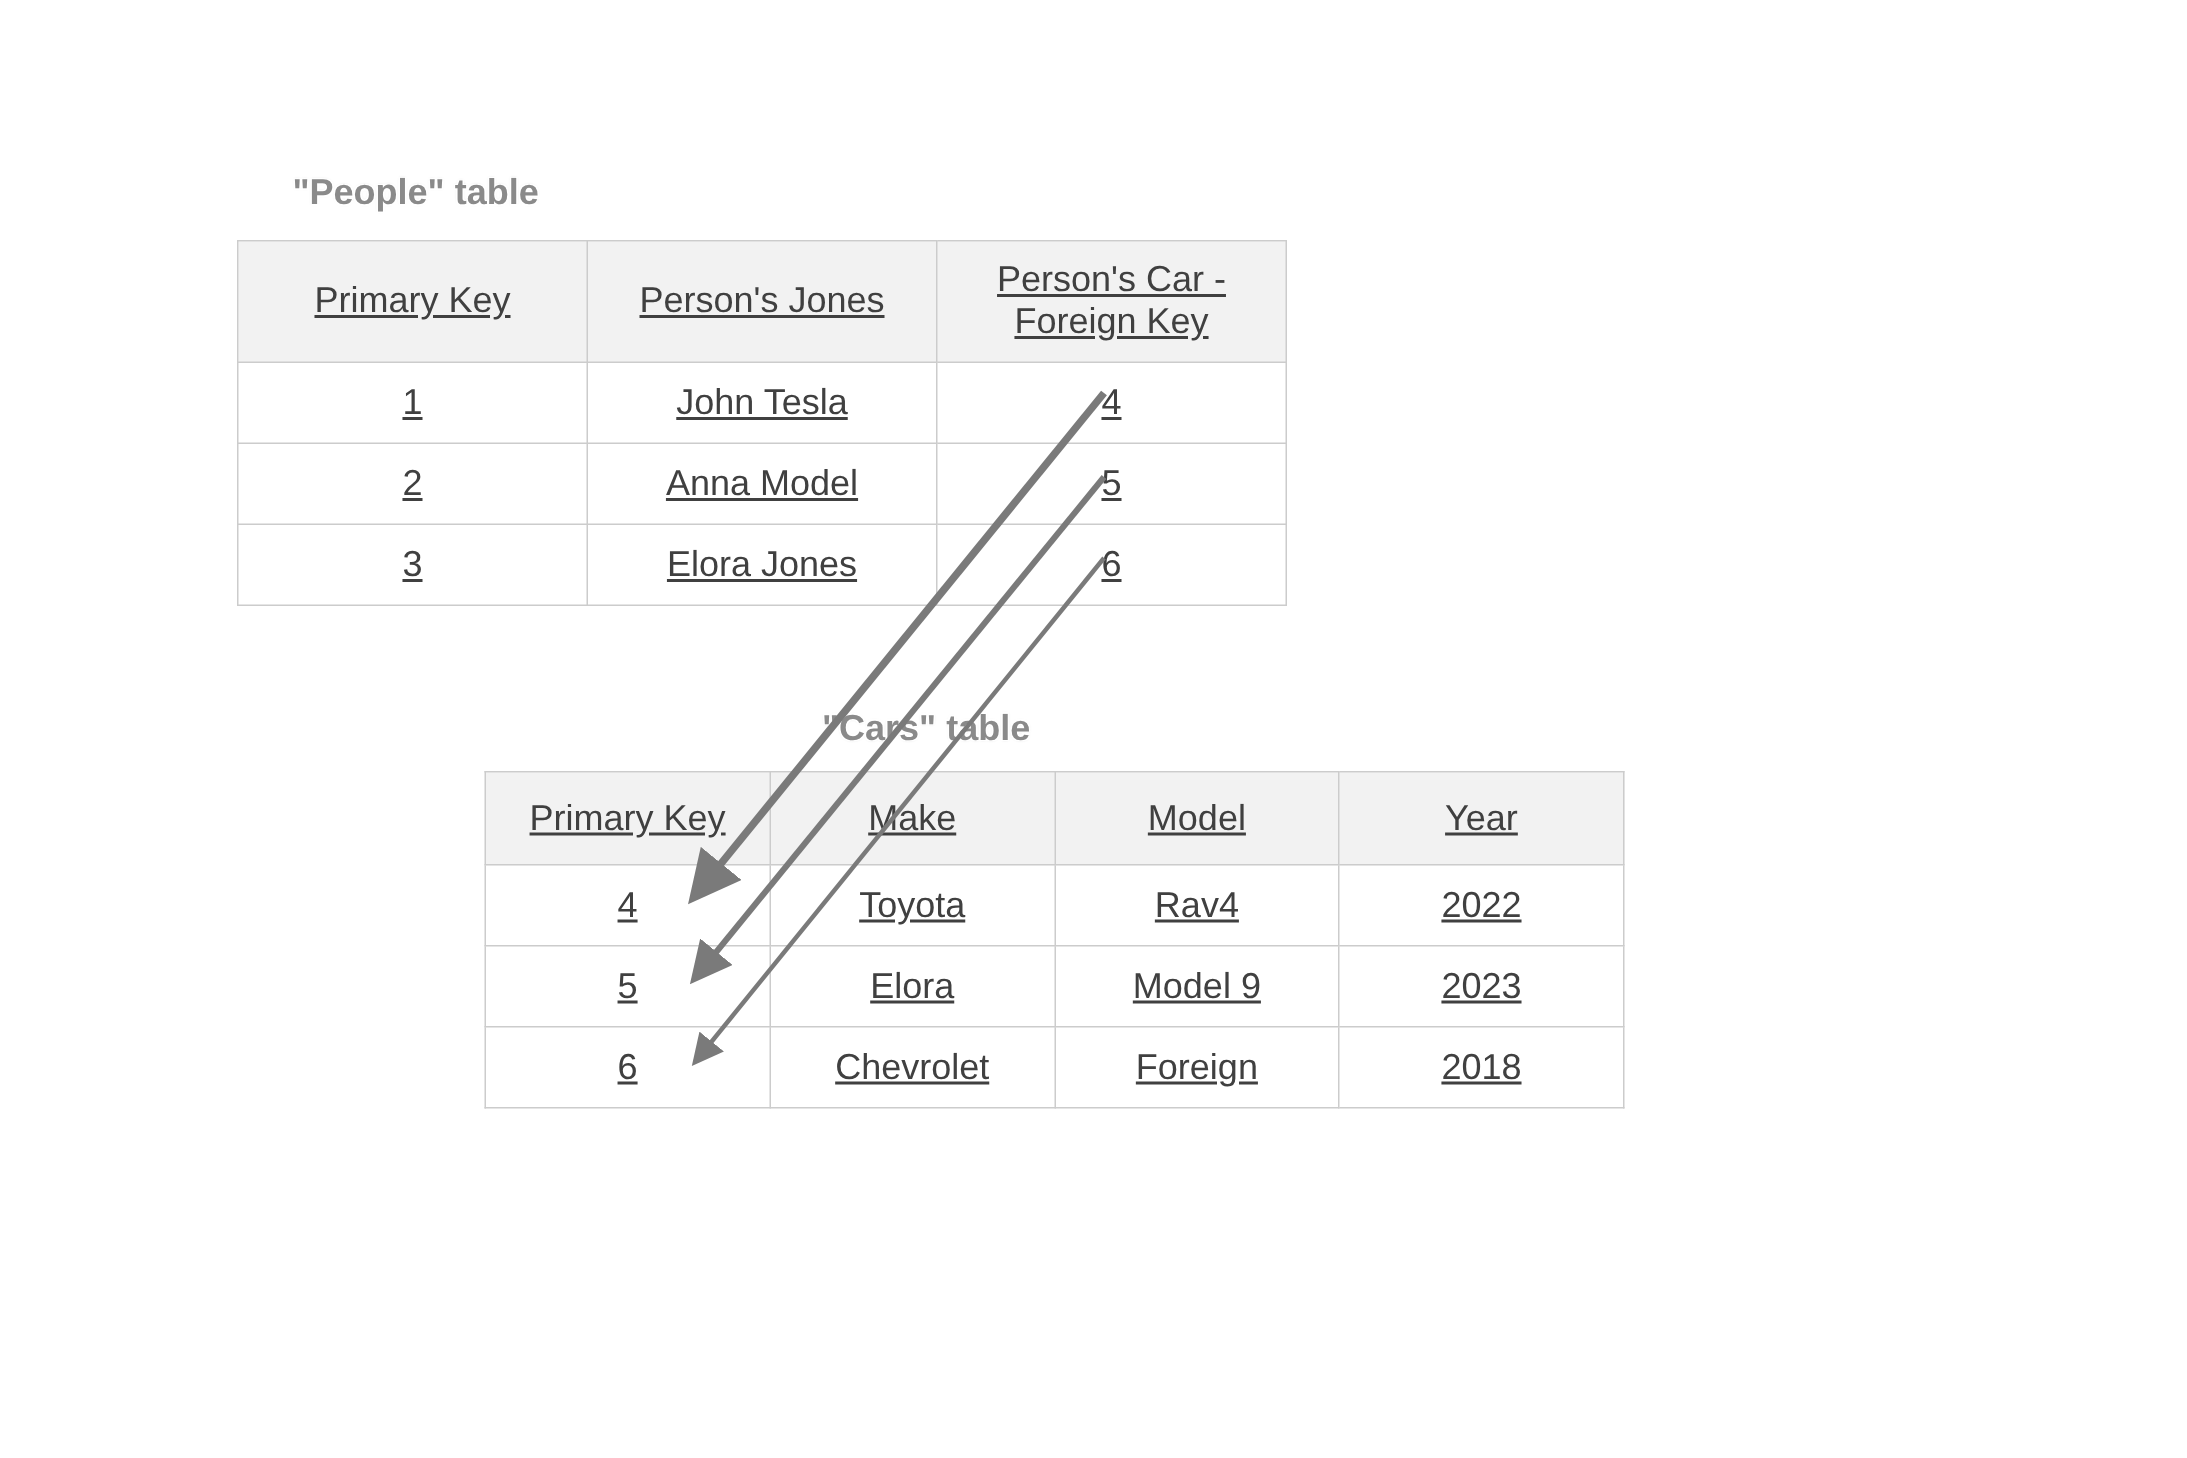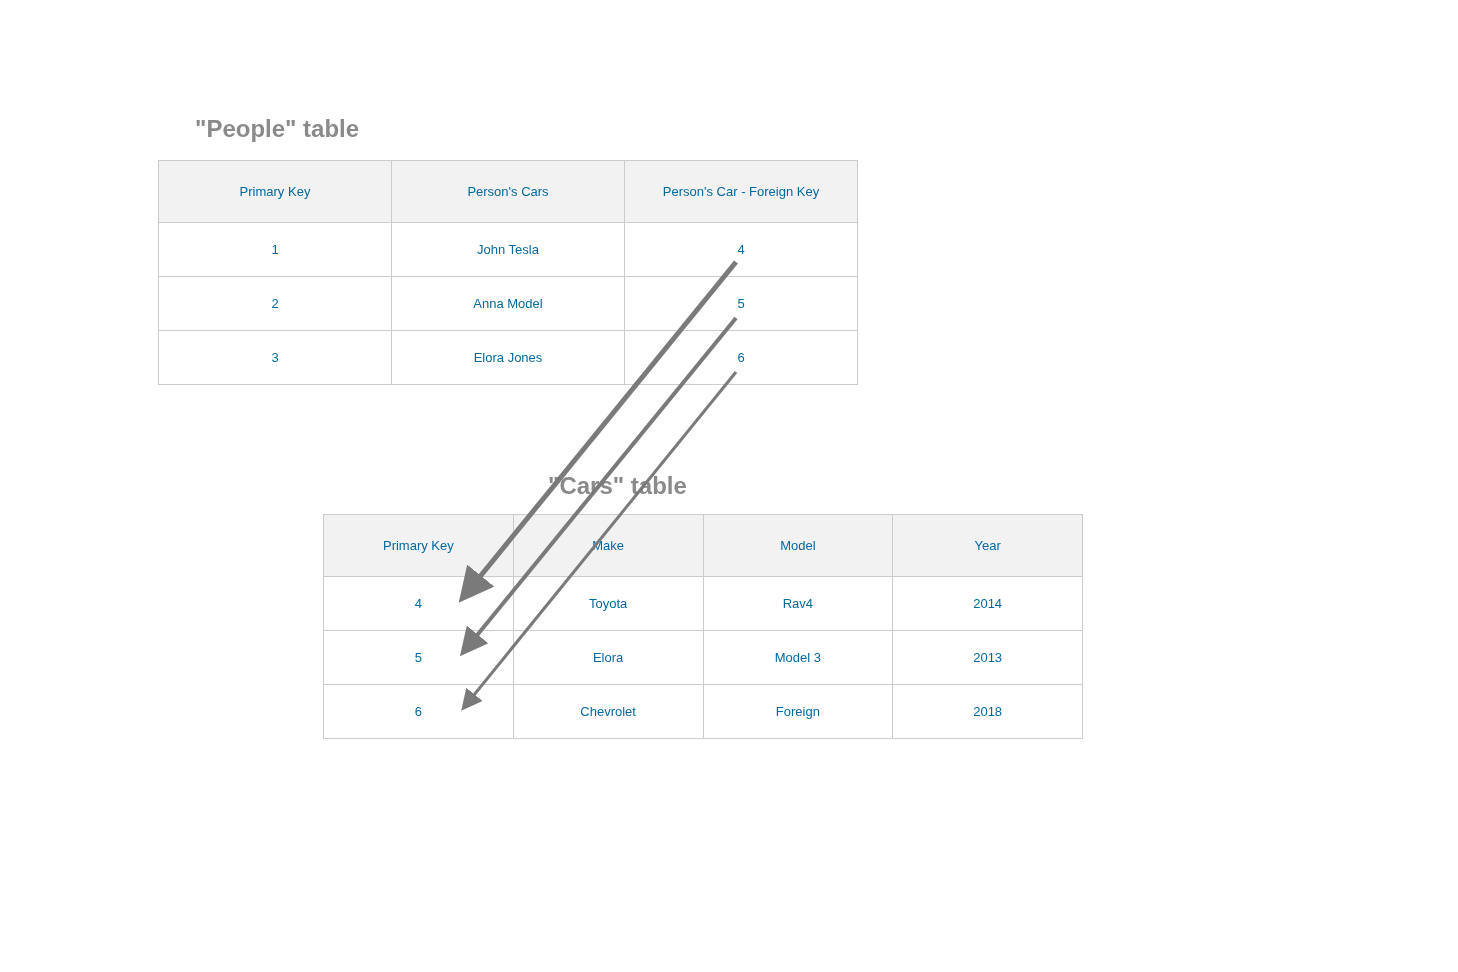--- a/index.html
+++ b/index.html
@@ -26,22 +26,23 @@
       left: 195px;
       top: 115px;
     }
     #cars-title {
       left: 548px;
       top: 472px;
     }
     table {
       border-collapse: collapse;
       position: absolute;
-      font-size: 13px;
-      color: #0369a1;
+      font-size: 24px;
+      color: #404040;
+      text-decoration: underline;
     }
     #people-table {
       left: 158px;
       top: 160px;
       width: 700px;
     }
     #cars-table {
       left: 323px;
       top: 514px;
       width: 760px;
@@ -78,21 +79,21 @@
 <body>
 
 <div class="container">
 
   <div class="table-title" id="people-title">"People" table</div>
 
   <table id="people-table">
     <thead>
       <tr>
         <th>Primary Key</th>
-        <th>Person's Cars</th>
+        <th>Person's Jones</th>
         <th>Person's Car - Foreign Key</th>
       </tr>
     </thead>
     <tbody>
       <tr>
         <td>1</td>
         <td>John Tesla</td>
         <td>4</td>
       </tr>
       <tr>
@@ -117,27 +118,27 @@
         <th>Make</th>
         <th>Model</th>
         <th>Year</th>
       </tr>
     </thead>
     <tbody>
       <tr>
         <td>4</td>
         <td>Toyota</td>
         <td>Rav4</td>
-        <td>2014</td>
+        <td>2022</td>
       </tr>
       <tr>
         <td>5</td>
         <td>Elora</td>
-        <td>Model 3</td>
-        <td>2013</td>
+        <td>Model 9</td>
+        <td>2023</td>
       </tr>
       <tr>
         <td>6</td>
         <td>Chevrolet</td>
         <td>Foreign</td>
         <td>2018</td>
       </tr>
     </tbody>
   </table>
 

